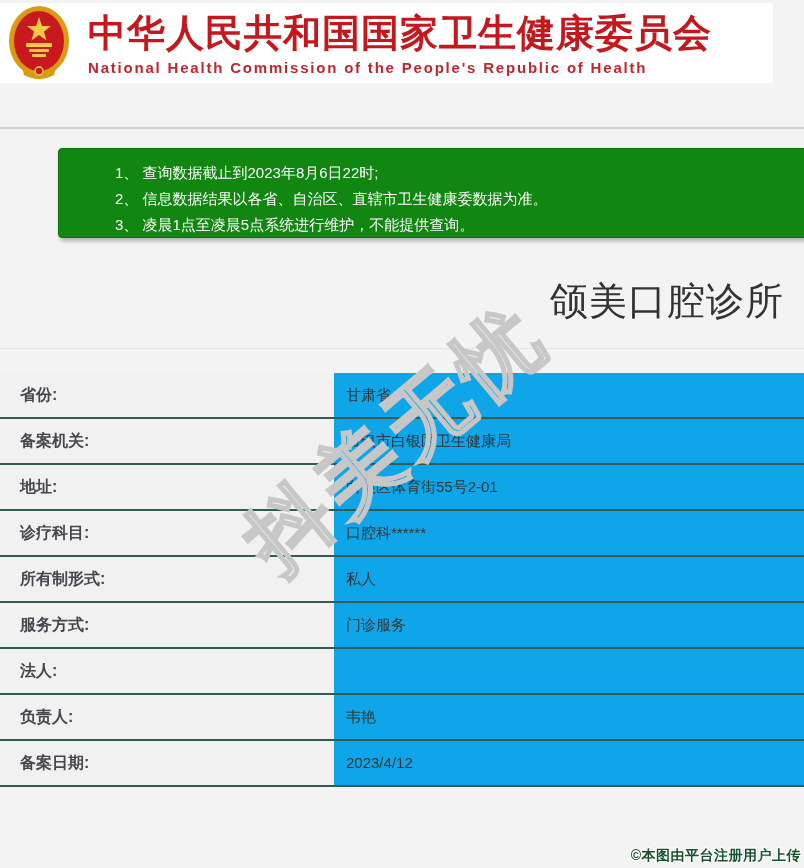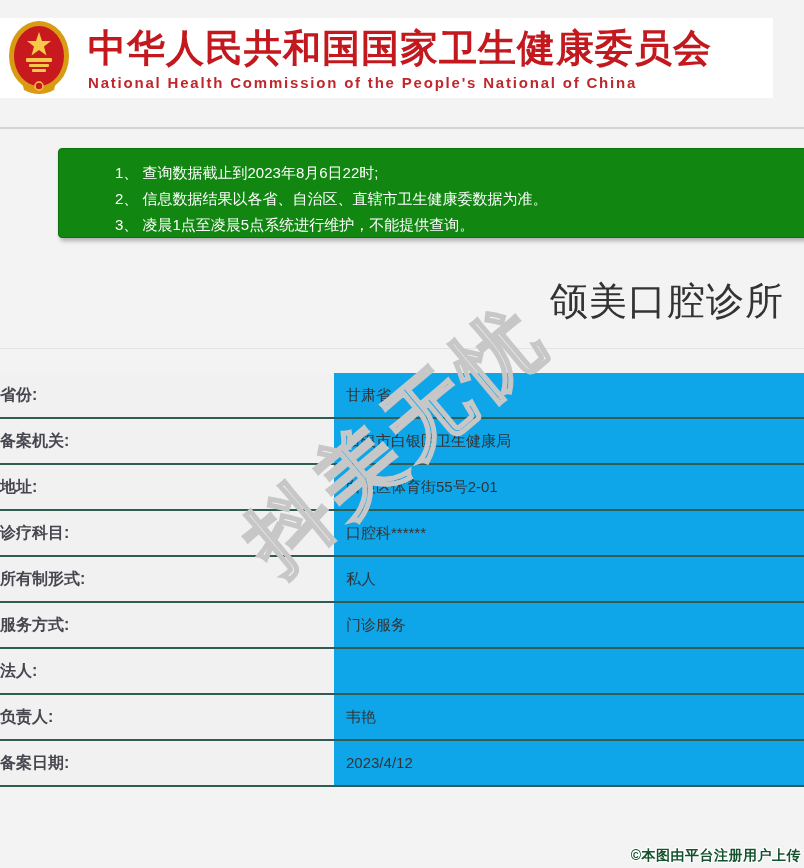--- a/index.html
+++ b/index.html
@@ -6,21 +6,21 @@
   html, body { width: 804px; height: 868px; }
   body {
     position: relative;
     background: #f3f3f4;
     font-family: "Liberation Sans", "DejaVu Sans", sans-serif;
     overflow: hidden;
   }
 
   
   .header-band {
-    position: absolute; left: 0; top: 18px;
+    position: absolute; left: 0; top: 3px;
     width: 773px; height: 80px;
     background: #ffffff;
   }
   .emblem {
     position: absolute; left: 8px; top: 2px;
     width: 62px; height: 76px;
   }
   .header-titles {
     position: absolute; left: 88px; top: 7px;
   }
@@ -72,21 +72,21 @@
   .info-table {
     position: absolute; left: 0; top: 373px; width: 804px;
   }
   .info-row {
     display: flex; width: 804px; height: 46px;
     border-bottom: 2px solid #2f5d53;
   }
   .cell-label {
     width: 334px; background: #f1f1f2;
     font-size: 16px; font-weight: bold; color: #46464e;
-    line-height: 43px;
+    padding-left: 20px; line-height: 43px;
   }
   .cell-value {
     flex: 1; background: #0ea5e9;
     font-size: 15px; color: #333333;
     padding-left: 12px; line-height: 43px;
     white-space: nowrap;
   }
 
   
   .watermark {
@@ -120,21 +120,21 @@
     <ellipse cx="31" cy="36" rx="25" ry="30" fill="#c8191e"></ellipse>
     <polygon points="31,12 34,21 43,21 36,26.5 38.5,35.5 31,30 23.5,35.5 26,26.5 19,21 28,21" fill="#f7c948"></polygon>
     <rect x="18" y="38" width="26" height="4" rx="1" fill="#f7c948"></rect>
     <rect x="21" y="44" width="20" height="3" rx="1" fill="#f7c948"></rect>
     <rect x="24" y="49" width="14" height="3" rx="1" fill="#f7c948"></rect>
     <path d="M14 62 Q31 72 48 62 L46 70 Q31 78 16 70 Z" fill="#d89b12"></path>
     <circle cx="31" cy="66" r="4" fill="#c8191e" stroke="#f7c948" stroke-width="1.5"></circle>
   </svg>
   <div class="header-titles">
     <div class="header-title-cn">中华人民共和国国家卫生健康委员会</div>
-    <div class="header-title-en">National Health Commission of the People's National of China</div>
+    <div class="header-title-en">National Health Commission of the People's Republic of Health</div>
   </div>
 </div>
 
 <div class="divider-top"></div>
 
 <div class="notice-box">
   <div class="notice-line">1、 查询数据截止到2023年8月6日22时;</div>
   <div class="notice-line">2、 信息数据结果以各省、自治区、直辖市卫生健康委数据为准。</div>
   <div class="notice-line">3、 凌晨1点至凌晨5点系统进行维护，不能提供查询。</div>
 </div>

